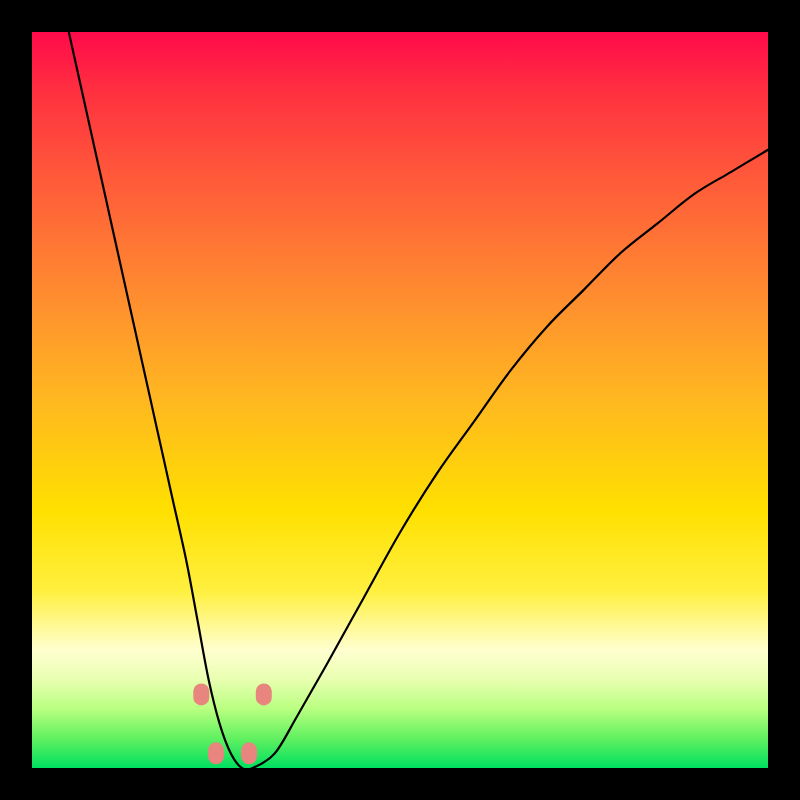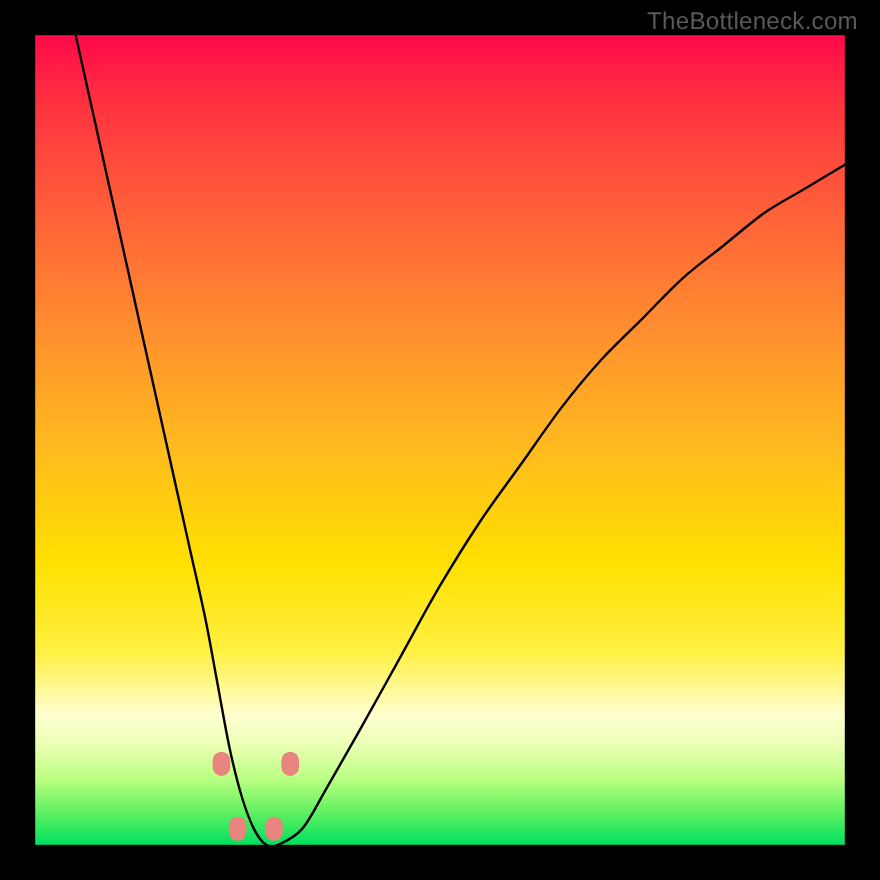--- a/index.html
+++ b/index.html
@@ -59,21 +59,20 @@
   }
   .marker {
     fill: #e8857e;
     stroke: none;
   }
 </style>
 </head>
 <body>
 
 <div class="frame">
-  <div class="watermark">TheBottleneck.com</div>
   <div class="plot">
     <svg class="curve" viewBox="0 0 736 736">
       <path id="curve-path" fill="none" stroke="#000" stroke-width="2.2" stroke-linecap="round" d="M 36.80 0.00 C 39.25 11.04, 46.61 44.16, 51.52 66.24 C 56.43 88.32, 61.33 110.40, 66.24 132.48 C 71.15 154.56, 76.05 176.64, 80.96 198.72 C 85.87 220.80, 90.77 242.88, 95.68 264.96 C 100.59 287.04, 105.49 309.12, 110.40 331.20 C 115.31 353.28, 120.21 375.36, 125.12 397.44 C 130.03 419.52, 134.93 441.60, 139.84 463.68 C 144.75 485.76, 150.27 509.07, 154.56 529.92 C 158.85 550.77, 161.92 569.17, 165.60 588.80 C 169.28 608.43, 172.96 630.51, 176.64 647.68 C 180.32 664.85, 184.00 679.57, 187.68 691.84 C 191.36 704.11, 195.04 713.92, 198.72 721.28 C 202.40 728.64, 206.08 733.55, 209.76 736.00 C 213.44 738.45, 215.28 738.45, 220.80 736.00 C 226.32 733.55, 235.52 729.87, 242.88 721.28 C 250.24 712.69, 256.37 699.20, 264.96 684.48 C 273.55 669.76, 283.36 652.59, 294.40 632.96 C 305.44 613.33, 318.93 588.80, 331.20 566.72 C 343.47 544.64, 355.73 521.33, 368.00 500.48 C 380.27 479.63, 392.53 460.00, 404.80 441.60 C 417.07 423.20, 429.33 407.25, 441.60 390.08 C 453.87 372.91, 466.13 354.51, 478.40 338.56 C 490.67 322.61, 502.93 307.89, 515.20 294.40 C 527.47 280.91, 539.73 269.87, 552.00 257.60 C 564.27 245.33, 576.53 231.84, 588.80 220.80 C 601.07 209.76, 613.33 201.17, 625.60 191.36 C 637.87 181.55, 650.13 170.51, 662.40 161.92 C 674.67 153.33, 686.93 147.20, 699.20 139.84 C 711.47 132.48, 729.87 121.44, 736.00 117.76"></path>
       <g id="markers">
           <rect x="161.3" y="651.4" width="16" height="22" rx="8" class="marker"></rect>
           <rect x="176.0" y="710.3" width="16" height="22" rx="8" class="marker"></rect>
           <rect x="209.1" y="710.3" width="16" height="22" rx="8" class="marker"></rect>
           <rect x="223.8" y="651.4" width="16" height="22" rx="8" class="marker"></rect>
         </g>
     </svg>

